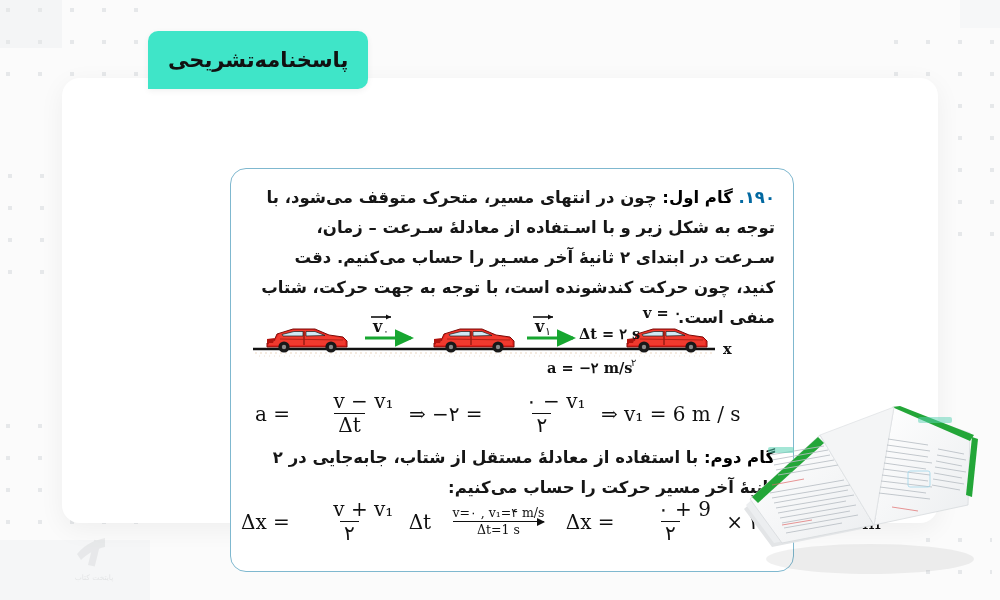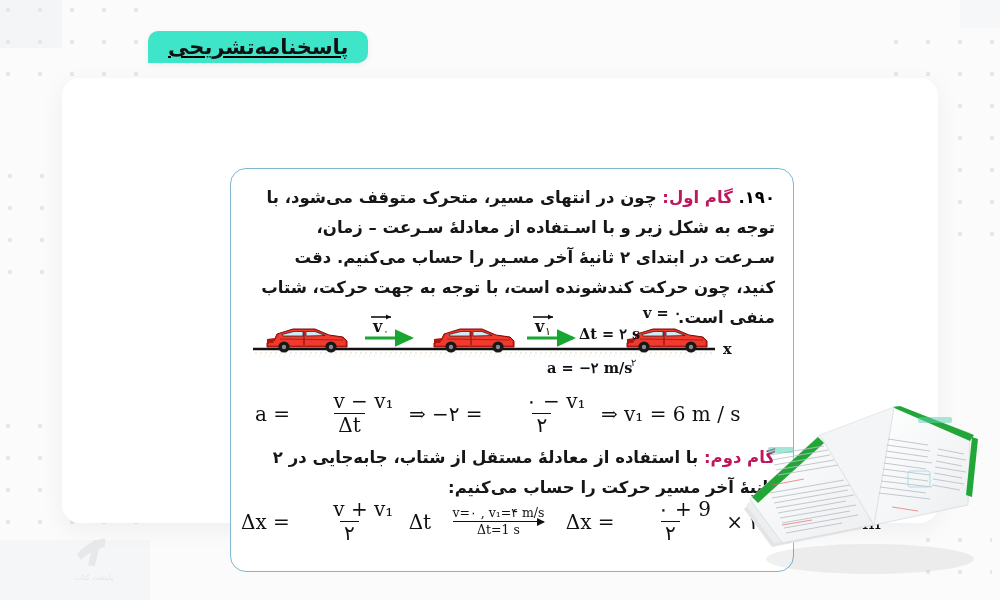--- a/index.html
+++ b/index.html
@@ -21,36 +21,36 @@
   .cf-tl{left:0;top:0;width:62px;height:48px;}
   .cf-bl{left:0;bottom:0;width:150px;height:60px;background:#f5f6f7;}
   .cf-tr{right:0;top:0;width:40px;height:28px;background:#f6f7f8;}
 
   
   .card{position:absolute;left:62px;top:78px;width:876px;height:445px;
     background:#ffffff;border-radius:18px;
     box-shadow:0 6px 26px rgba(0,0,0,.055);}
 
   
-  .badge{position:absolute;left:148px;top:31px;height:32px;
+  .badge{position:absolute;left:148px;top:31px;height:58px;
     padding:0 20px;display:flex;align-items:center;justify-content:center;
     background:#3fe5c8;border-radius:10px 10px 10px 0;
-    box-shadow:0 2px 6px rgba(0,0,0,.06);z-index:5;text-decoration:underline;}
+    box-shadow:0 2px 6px rgba(0,0,0,.06);z-index:5;}
   .badge span{color:#111;font-size:21px;font-weight:bold;
     font-family:"DejaVu Sans",sans-serif;direction:rtl;letter-spacing:-.2px;}
 
   
   .solbox{position:absolute;left:168px;top:90px;width:562px;height:402px;
     border:1.6px solid #7fb8cf;border-radius:16px;background:#fff;}
 
   .rtl{direction:rtl;unicode-bidi:embed;text-align:right;}
   .para{position:absolute;color:#161616;font-size:16.5px;line-height:30px;
     font-family:"DejaVu Sans",sans-serif;font-weight:bold;}
-  .step-label{color:#be185d;}
-  .num{color:#000000;}
+  .step-label{color:#000000;}
+  .num{color:#0369a1;}
 
   #p1{left:20px;top:14px;width:524px;}
   #p2{left:20px;top:274px;width:524px;}
 
   
   .figure{position:absolute;left:14px;top:138px;width:534px;height:72px;}
   .figure svg{display:block;}
 
   
   .eq{position:absolute;color:#101010;font-family:"DejaVu Serif",serif;

